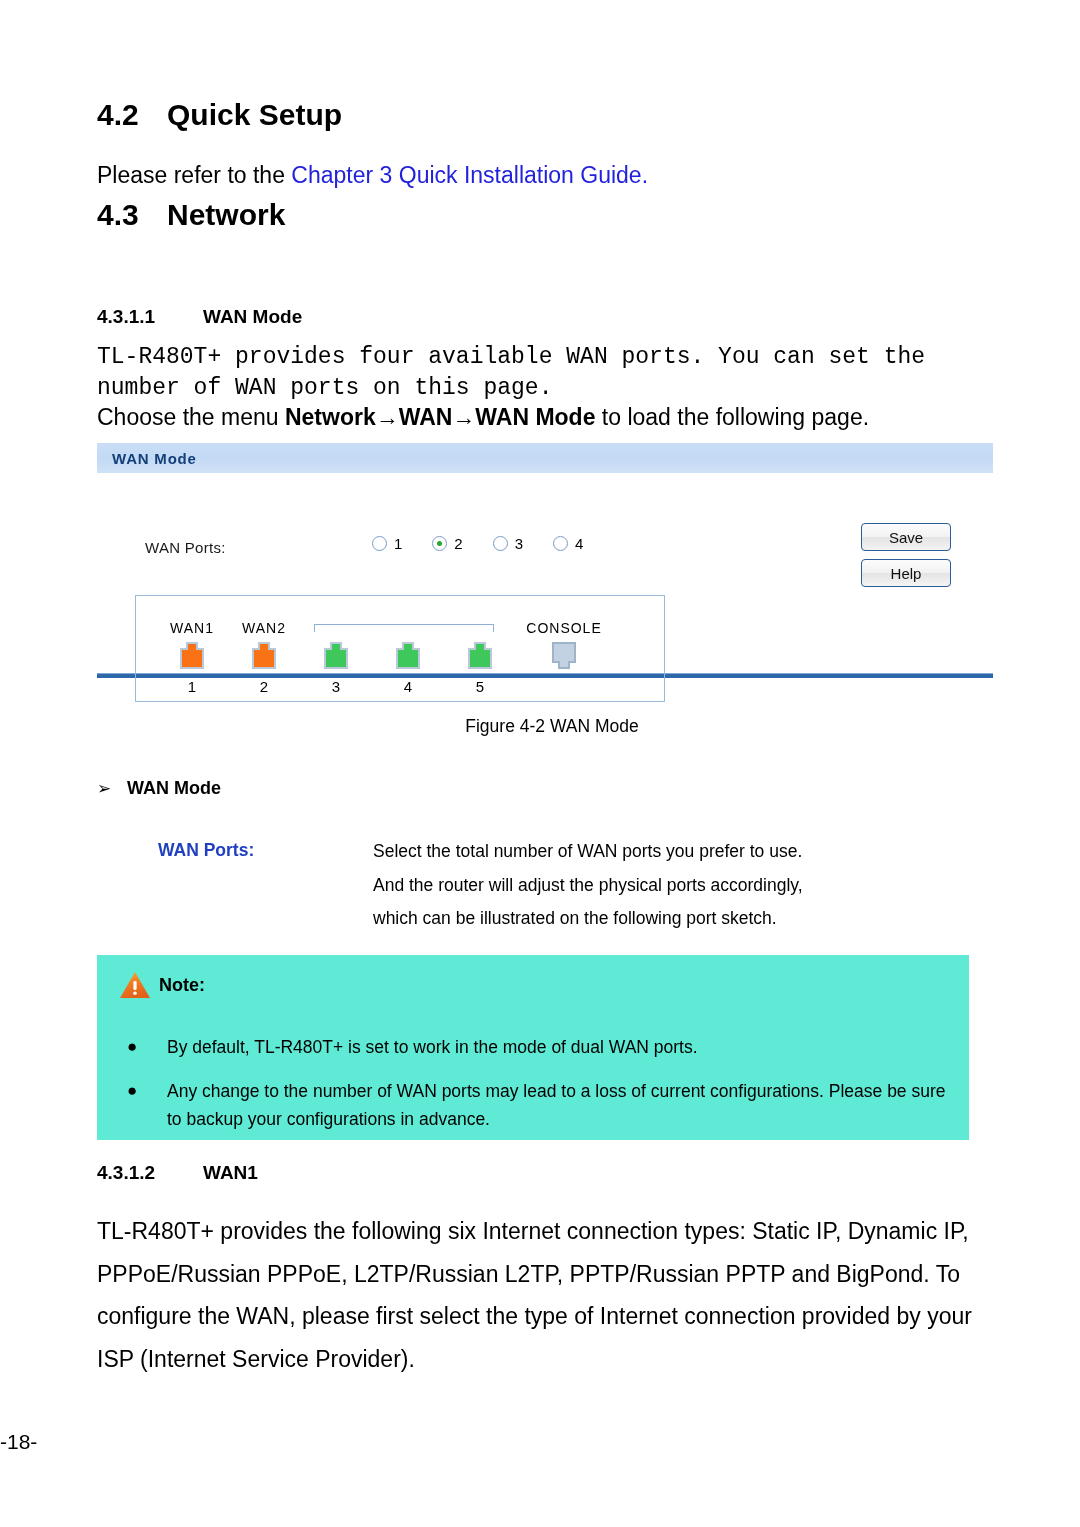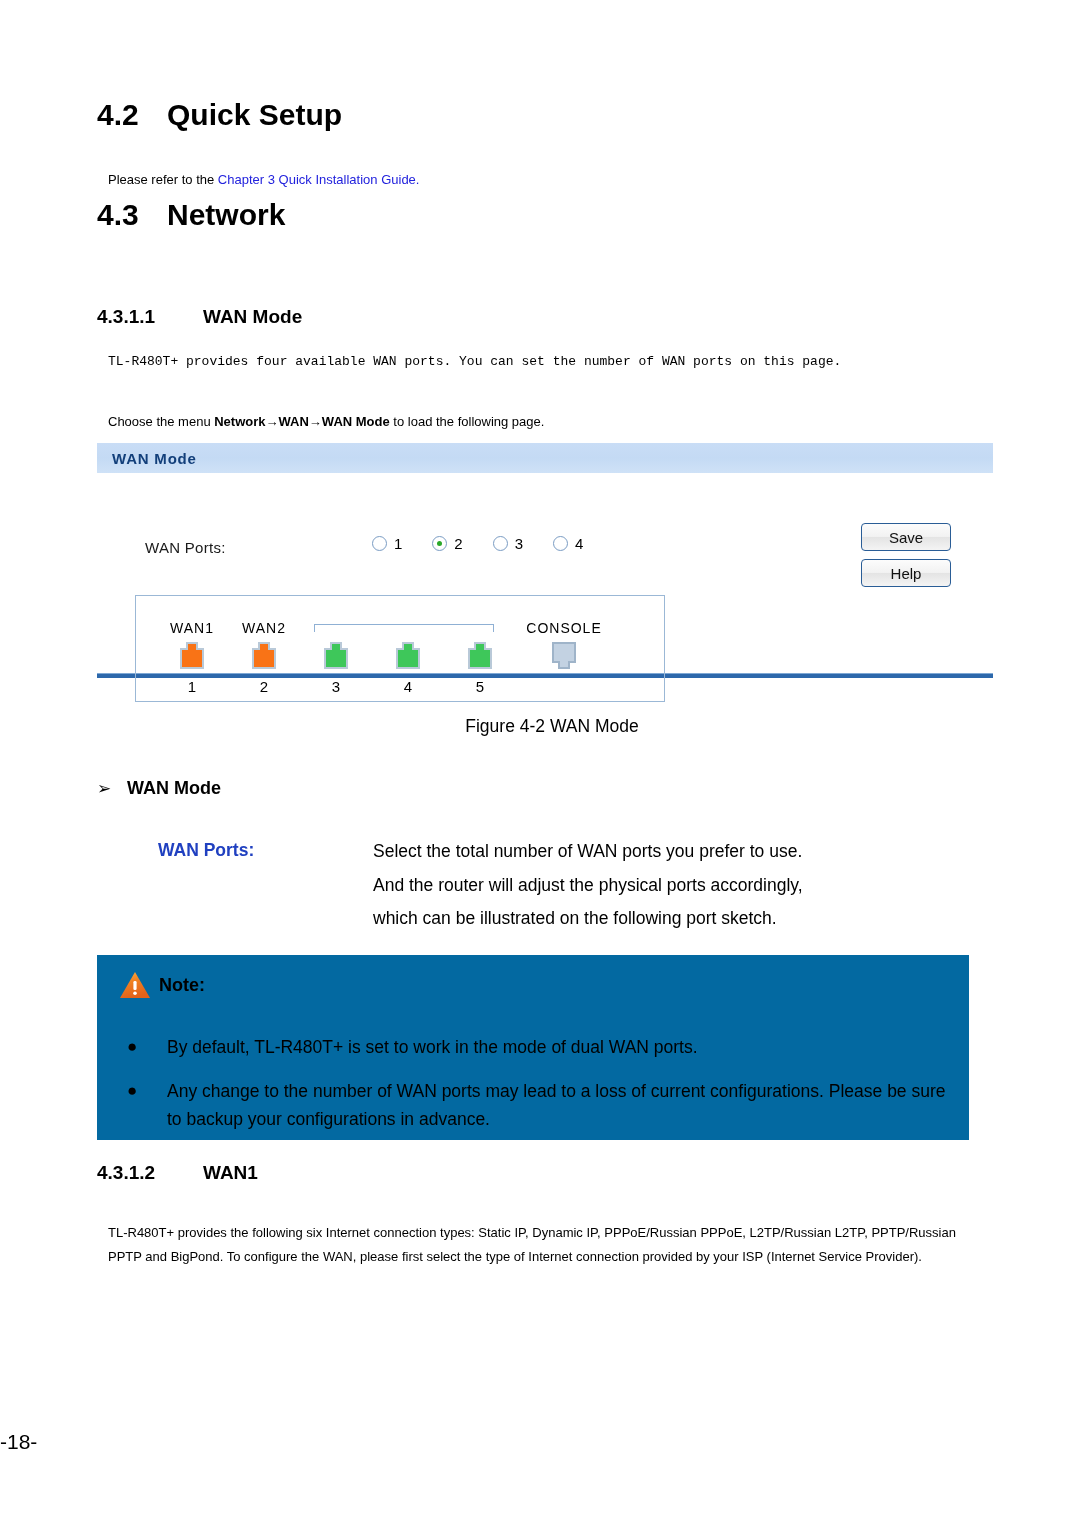--- a/index.html
+++ b/index.html
@@ -46,22 +46,22 @@
   h2.sub .num { display: inline-block; min-width: 73px; }
   h3.subsub {
     font-size: 19px;
     font-weight: bold;
     margin: 0;
     line-height: 1.1;
   }
   h3.subsub .num { display: inline-block; min-width: 106px; }
 
   p.body {
-    font-size: 13px;
-    margin: 11px;
+    font-size: 23px;
+    margin: 0;
     line-height: 1.35;
   }
   .link { color: #2222dd; }
   .bold { font-weight: bold; }
 
   
   .panel {
     position: absolute;
     left: 97px;
     top: 443px;
@@ -252,21 +252,21 @@
     line-height: 1.35;
   }
 
   
   .note-box {
     position: absolute;
     left: 97px;
     top: 955px;
     width: 872px;
     height: 185px;
-    background: #0369a1;
+    background: #5eead4;
     box-sizing: border-box;
   }
   .note-head {
     position: absolute;
     left: 22px;
     top: 16px;
     display: flex;
     align-items: center;
   }
   .note-head .label {

